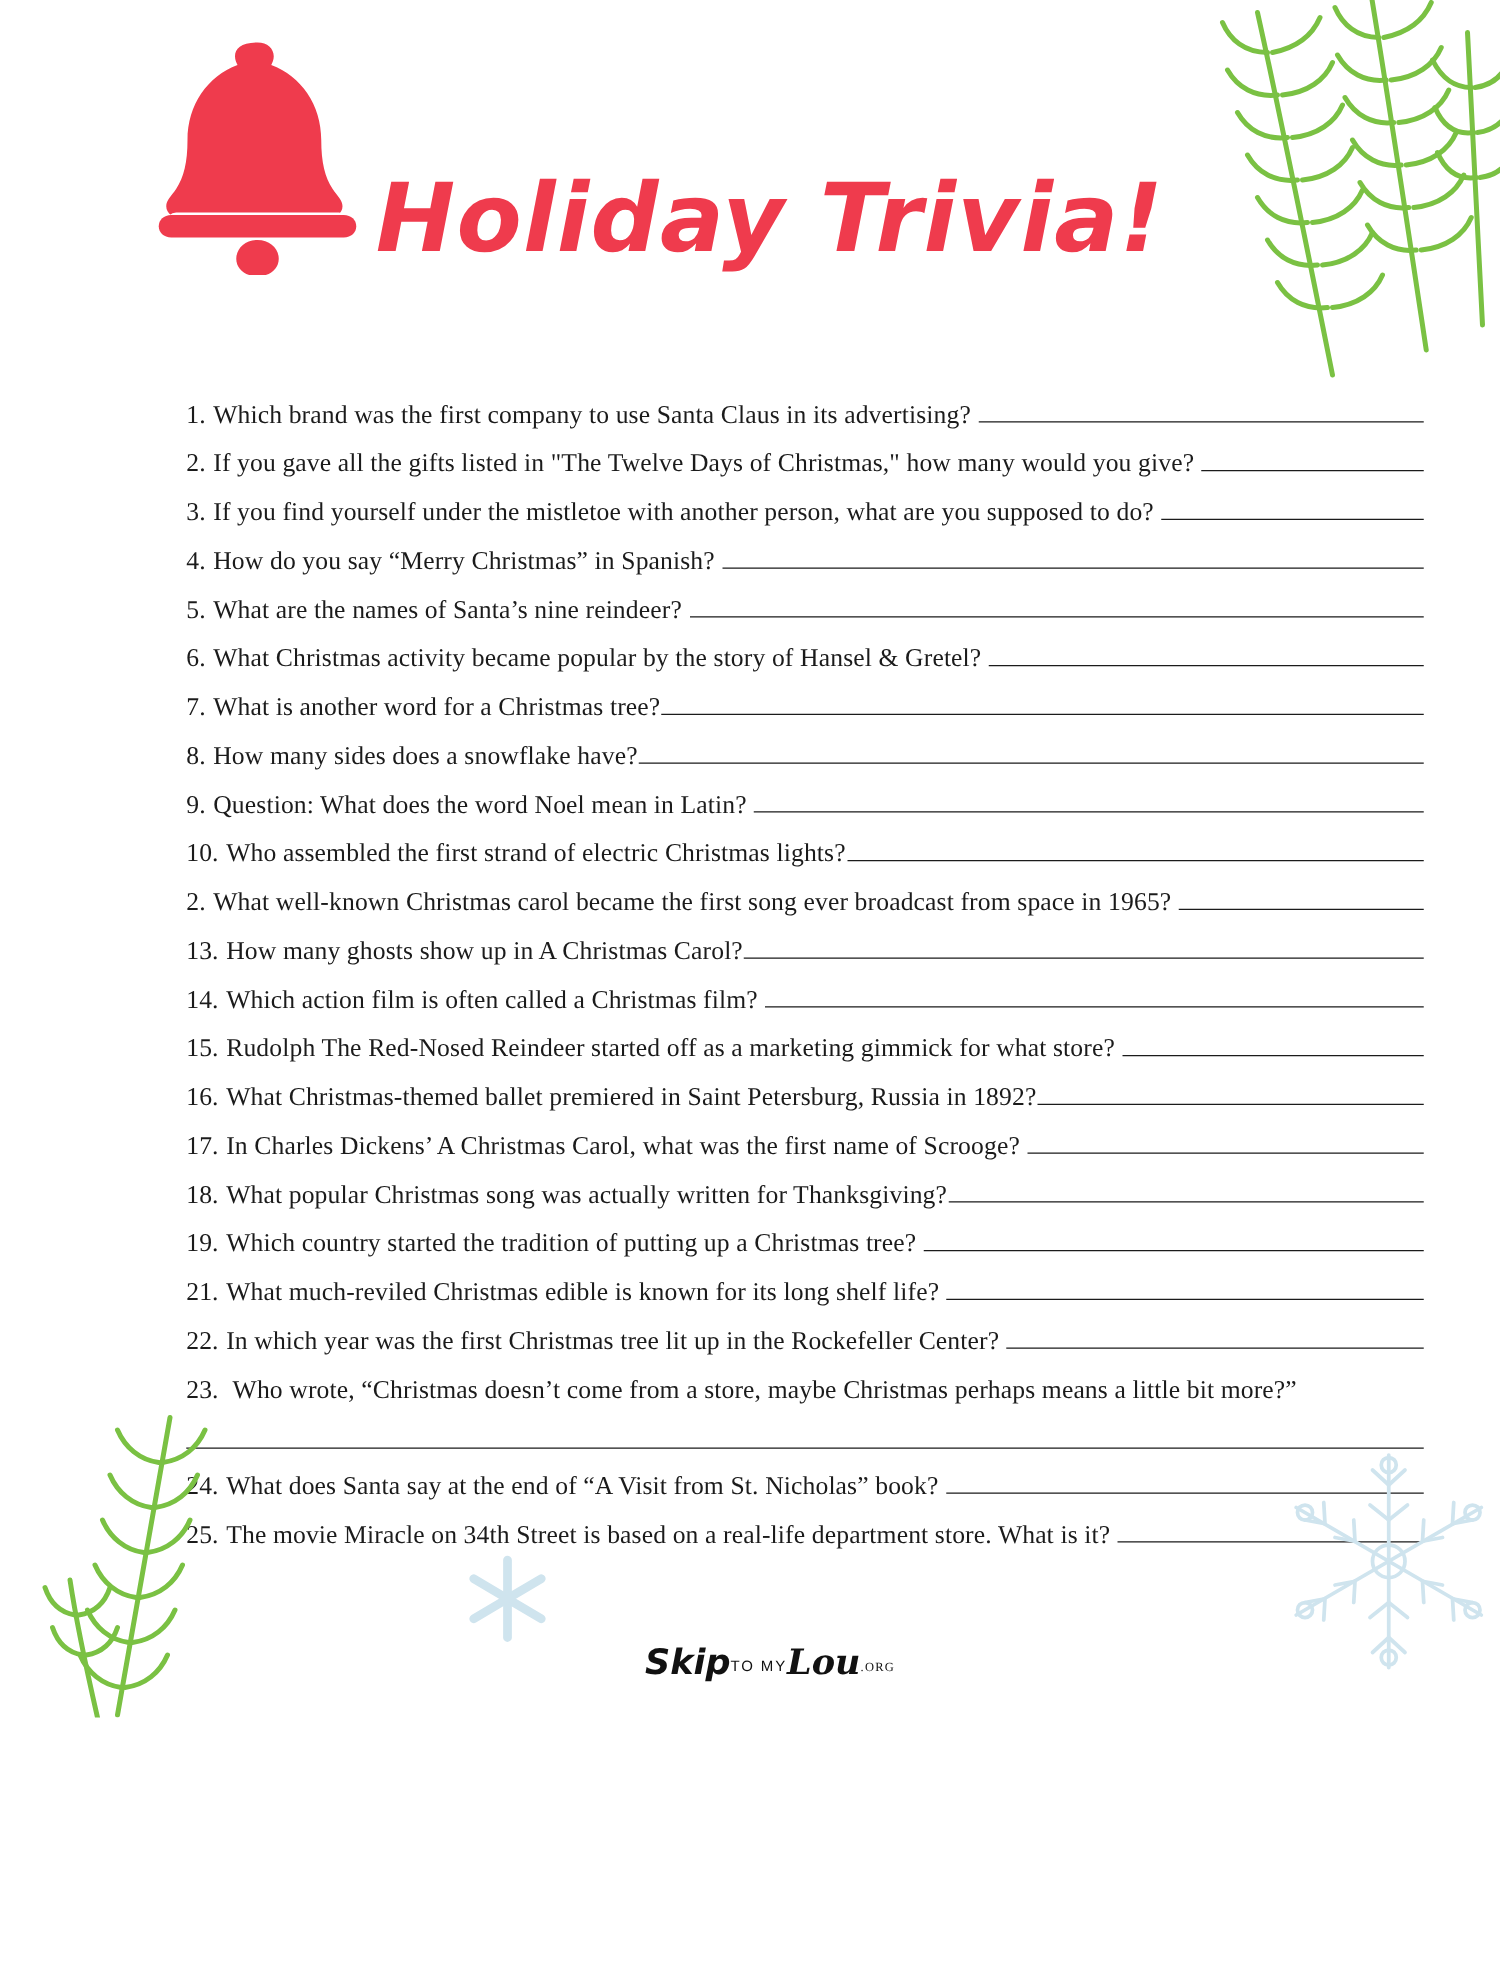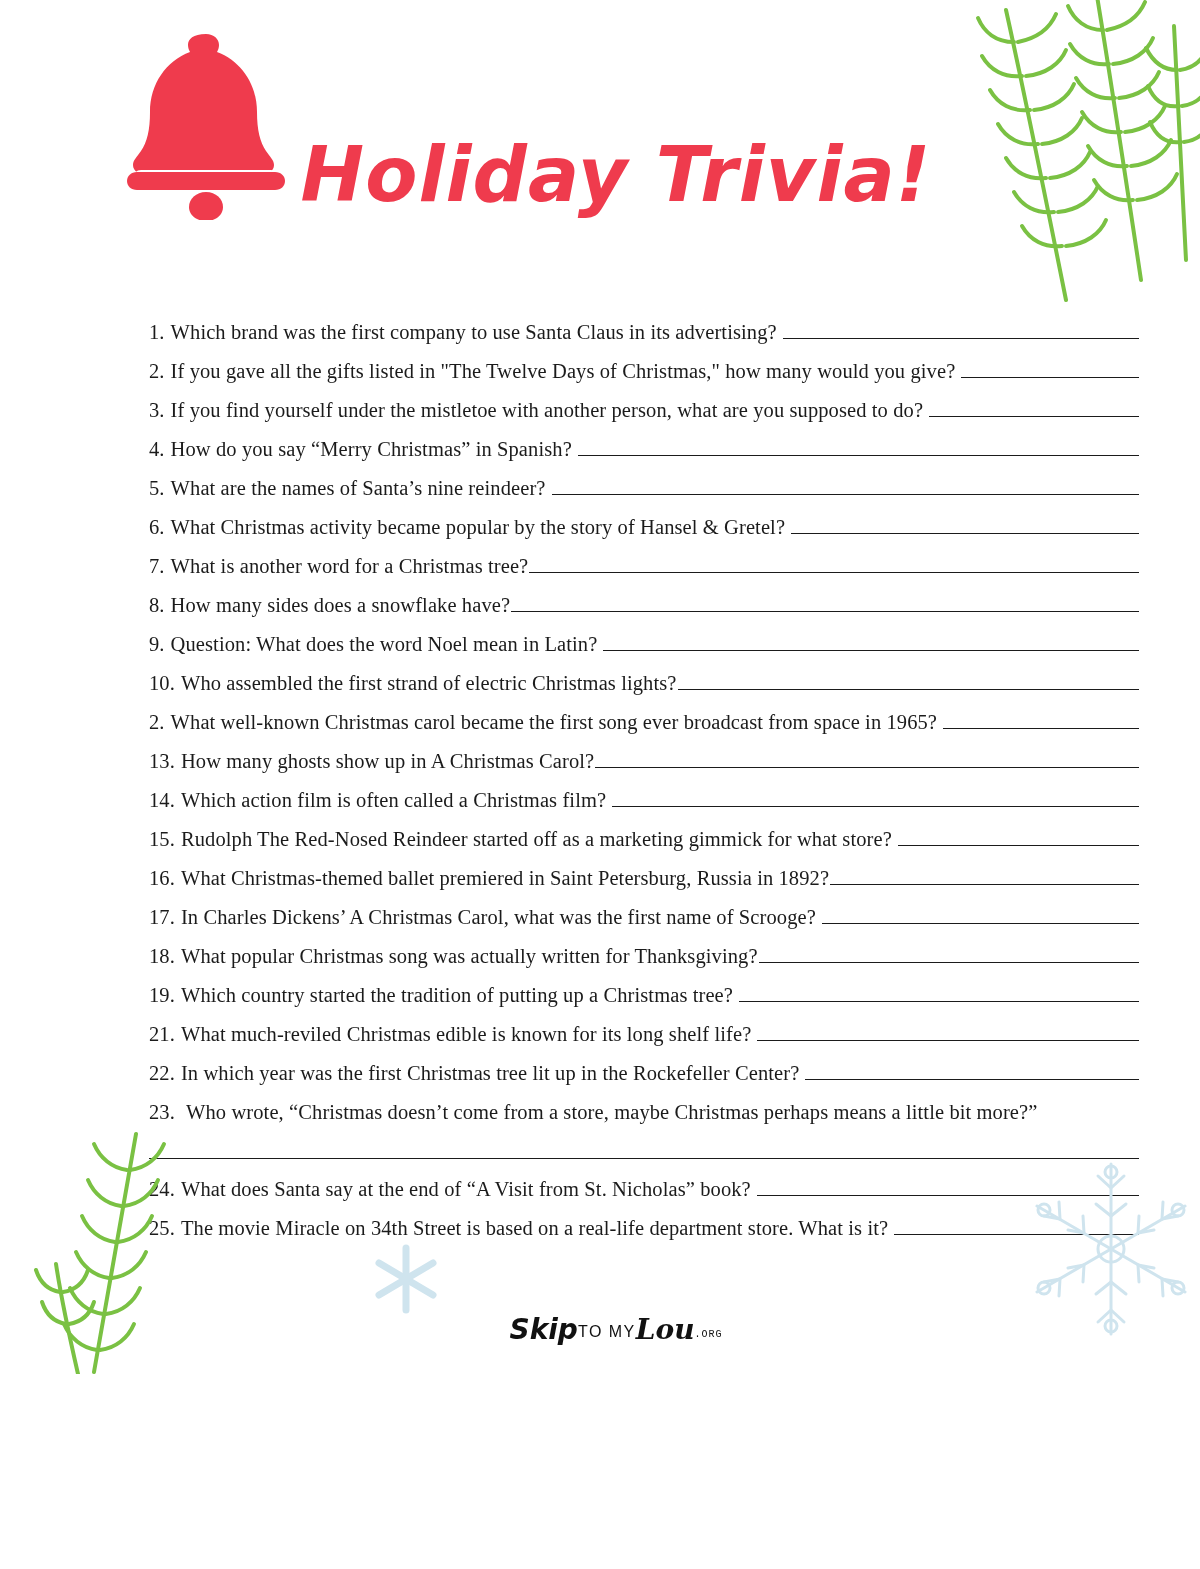--- a/index.html
+++ b/index.html
@@ -139,32 +139,32 @@
   }
   .logo .skip {
     font-family: "DejaVu Sans", sans-serif;
     font-weight: bold;
     font-style: italic;
     font-size: 28px;
     letter-spacing: 0px;
   }
   .logo .tomy {
     font-family: "Liberation Sans", sans-serif;
-    font-size: 16px;
+    font-size: 12px;
     letter-spacing: 1.5px;
     vertical-align: 2px;
   }
   .logo .lou {
     font-family: "DejaVu Serif", serif;
     font-weight: bold;
     font-style: italic;
     font-size: 28px;
   }
   .logo .org {
-    font-family: Liberation Mono, monospace;
+    font-family: Liberation Serif, serif;
     font-size: 10px;
     letter-spacing: 1px;
     vertical-align: 2px;
   }
 </style>
 </head>
 <body>
 
 <div class="page">
 

